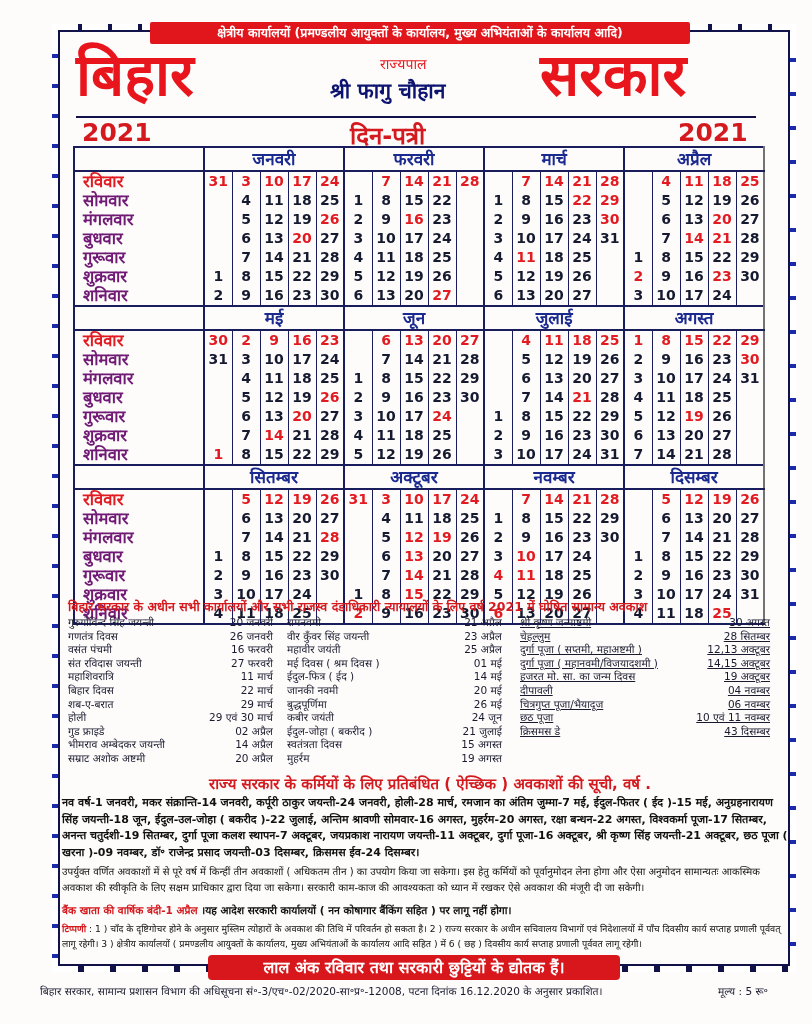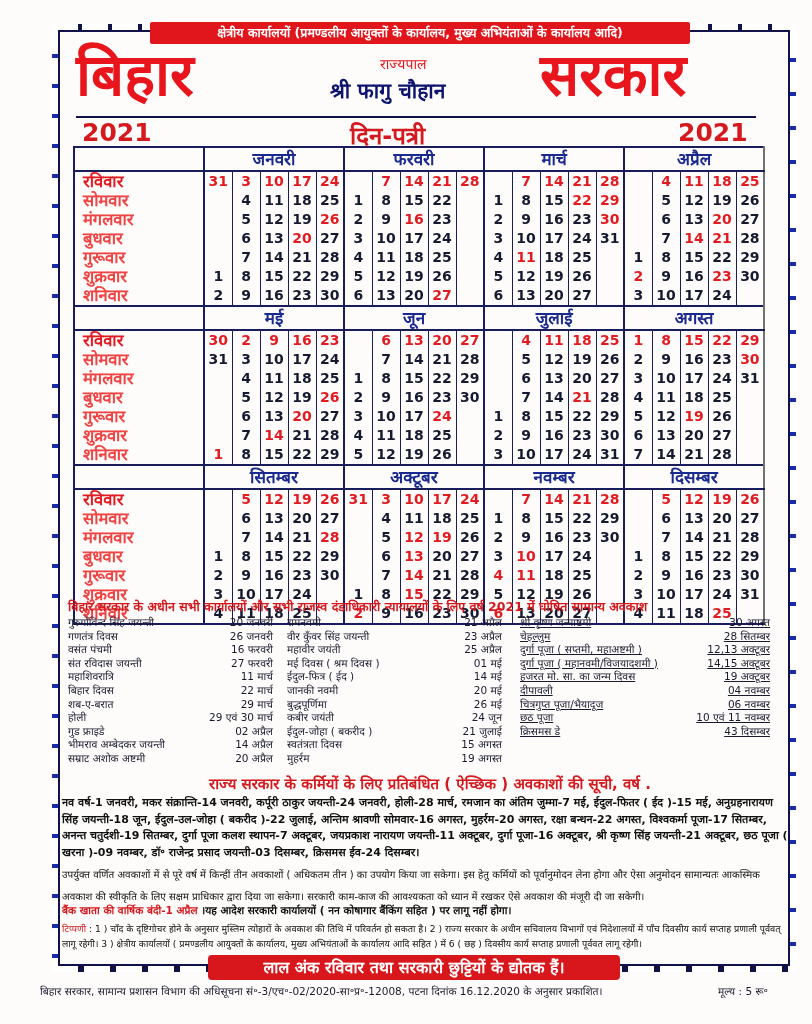--- a/index.html
+++ b/index.html
@@ -16,41 +16,41 @@
   .title-right{position:absolute;left:540px;top:40px;font-size:58px;font-weight:bold;color:#e8161c;font-family:"DejaVu Serif",serif;line-height:70px;}
   .governor-label{position:absolute;left:380px;top:54px;font-size:14px;color:#e8161c;}
   .governor-name{position:absolute;left:330px;top:76px;font-size:21px;color:#0c1470;font-weight:bold;}
   .rule-top{position:absolute;left:76px;top:116px;width:680px;height:2px;background:#12124a;}
   .year-left{position:absolute;left:82px;top:118px;font-size:25px;font-weight:bold;color:#d41a1f;}
   .year-right{position:absolute;left:678px;top:118px;font-size:25px;font-weight:bold;color:#d41a1f;}
   .din-patri{position:absolute;left:350px;top:118px;font-size:24px;font-weight:bold;color:#d41a1f;}
 
   .cal{position:absolute;left:73px;top:146px;width:690px;border-collapse:collapse;table-layout:fixed;}
   .cal td{border-left:1.5px solid #1a1d5c;text-align:center;font-size:14px;font-weight:bold;color:#151a30;padding:0;height:19px;line-height:19px;}
-  .cal td.day{border-left:2px solid #1a1d5c;text-align:left;padding-left:8px;font-size:16.5px;color:#ef4444;font-family:"DejaVu Serif",serif;}
+  .cal td.day{border-left:2px solid #1a1d5c;text-align:left;padding-left:8px;font-size:16.5px;color:#701a75;font-family:"DejaVu Serif",serif;}
   .cal td.day.sun{color:#e11b21;}
   .cal tr.month-row td{height:22px;border-top:2px solid #1a1d5c;border-bottom:2px solid #1a1d5c;font-size:17px;color:#1b2a8f;font-family:"DejaVu Serif",serif;}
   .cal tr.month-row td.mhead{border-left:2px solid #1a1d5c;}
   .cal td.red{color:#e11b21;}
   .cal td.lastcol{border-right:2px solid #737373;}
 
   .hol-title{position:absolute;left:68px;top:598px;width:720px;font-size:12.5px;color:#d41a1f;white-space:nowrap;font-weight:bold;}
   .hol-col{position:absolute;top:616px;font-size:10.5px;color:#1a1a2e;}
   .hol-col .row{display:flex;justify-content:space-between;height:13.6px;line-height:13.6px;white-space:nowrap;}
   .hol-c1{left:68px;width:205px;}
   .hol-c2{left:287px;width:215px;}
   .hol-c3{left:520px;width:250px;text-decoration:underline;}
 
   .opt-title{position:absolute;left:60px;top:773px;width:740px;text-align:center;font-size:15px;color:#d41a1f;font-weight:bold;white-space:nowrap;}
   .opt-body{position:absolute;left:62px;top:795px;width:730px;font-size:11px;line-height:16.5px;color:#111;font-weight:bold;}
-  .note-body{position:absolute;left:62px;top:864px;width:730px;font-size:10px;line-height:22px;color:#111;}
+  .note-body{position:absolute;left:62px;top:864px;width:730px;font-size:10px;line-height:16px;color:#111;}
   .bank-line{position:absolute;left:62px;top:903px;width:730px;font-size:10.5px;color:#111;font-weight:bold;white-space:nowrap;}
   .bank-line .red{color:#d41a1f;}
   .remark{position:absolute;left:62px;top:921px;width:730px;font-size:9.2px;line-height:15px;color:#111;}
-  .remark .red{color:#d41a1f;font-weight:normal;}
+  .remark .red{color:#d41a1f;font-weight:bold;}
 
   .bottom-banner{position:absolute;left:208px;top:955px;width:412px;height:25px;background:#d8171c;color:#fff;font-size:16px;font-weight:bold;line-height:25px;text-align:center;border-radius:4px;white-space:nowrap;}
   .footer{position:absolute;left:40px;top:984px;font-size:10.5px;color:#1a1a2e;white-space:nowrap;}
   .price{position:absolute;left:718px;top:984px;font-size:10.5px;color:#1a1a2e;}
 </style>
 </head>
 <body>
 
 <div class="rail rail-top"></div>
 <div class="rail rail-left"></div>

